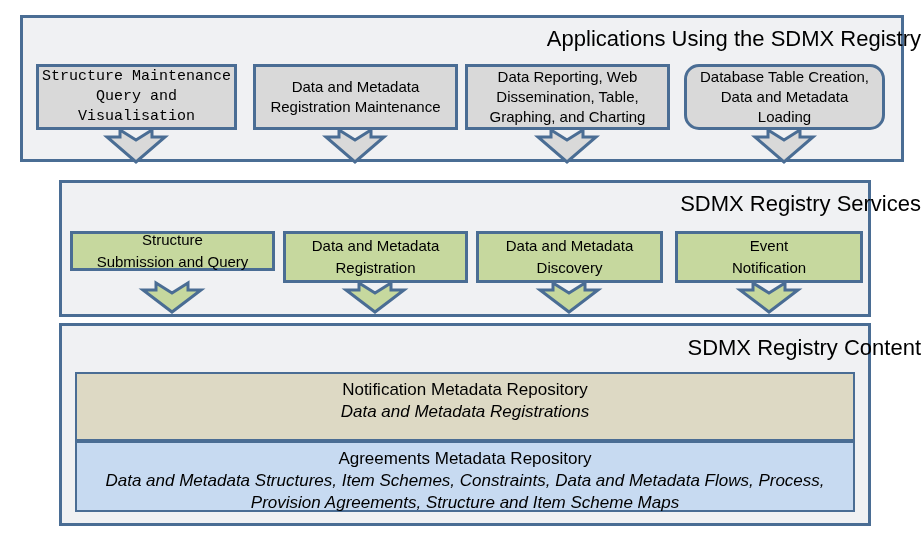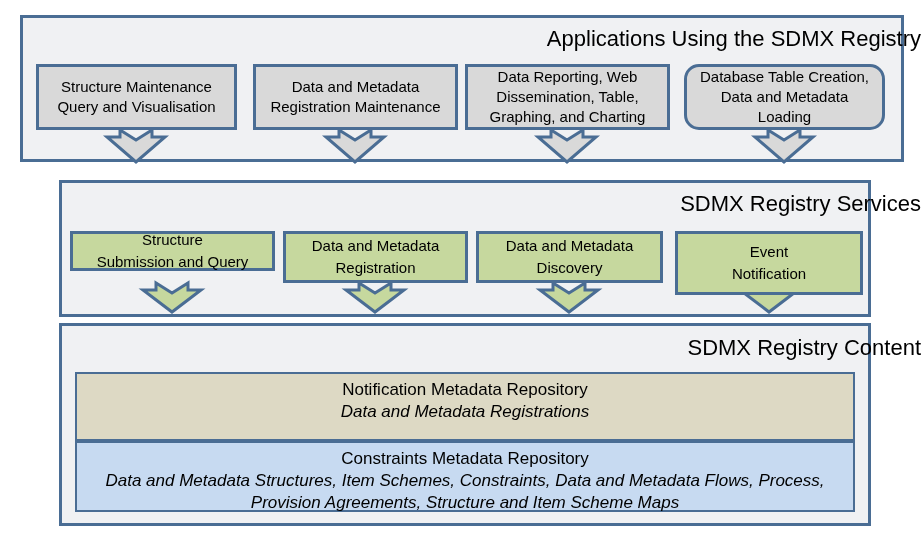--- a/index.html
+++ b/index.html
@@ -77,21 +77,21 @@
   .repo-detail { font-style: italic; }
 </style>
 </head>
 <body>
 
 <div class="stage">
 
   <div class="container" style="left:20px; top:15px; width:884px; height:147px;"></div>
   <div class="section-title" style="top:25px;">Applications Using the SDMX Registry</div>
 
-  <div class="node app-node" style="left:36px; top:64px; width:201px; height:66px;">
+  <div class="node app-node" style="left:36px; top:64px; width:201px; height:66px;font-family:Liberation Mono, monospace;">
     <span class="multiline">Structure Maintenance
 Query and Visualisation</span>
   </div>
   <div class="node app-node" style="left:253px; top:64px; width:205px; height:66px;">
     <span class="multiline">Data and Metadata
 Registration Maintenance</span>
   </div>
   <div class="node app-node" style="left:465px; top:64px; width:205px; height:66px;align-items:flex-end;">
     <span class="multiline">Data Reporting, Web
 Dissemination, Table,
@@ -124,21 +124,21 @@
 Submission and Query</span>
   </div>
   <div class="node service-node" style="left:283px; top:231px; width:185px; height:52px;">
     <span class="multiline">Data and Metadata
 Registration</span>
   </div>
   <div class="node service-node" style="left:476px; top:231px; width:187px; height:52px;">
     <span class="multiline">Data and Metadata
 Discovery</span>
   </div>
-  <div class="node service-node" style="left:675px; top:231px; width:188px; height:64px;">
+  <div class="node service-node" style="left:675px; top:231px; width:188px; height:52px;">
     <span class="multiline">Event
 Notification</span>
   </div>
 
   <svg class="arrow arrow-green" style="left:141px; top:281px;" width="62" height="33" viewBox="0 0 62 33">
     <polygon points="15,2 15,9 2,9 31,31 60,9 47,9 47,2 31,12"></polygon>
   </svg>
   <svg class="arrow arrow-green" style="left:344px; top:281px;" width="62" height="33" viewBox="0 0 62 33">
     <polygon points="15,2 15,9 2,9 31,31 60,9 47,9 47,2 31,12"></polygon>
   </svg>
@@ -151,17 +151,17 @@
 
   <div class="container" style="left:59px; top:323px; width:812px; height:203px;"></div>
   <div class="section-title" style="top:334px;">SDMX Registry Content</div>
 
   <div class="repo repo-provisioning" style="left:75px; top:372px; width:780px; height:69px;">
     <div>Notification Metadata Repository</div>
     <div class="repo-detail">Data and Metadata Registrations</div>
   </div>
 
   <div class="repo repo-structural" style="left:75px; top:441px; width:780px; height:71px;">
-    <div>Constraints Metadata Repository</div>
+    <div>Agreements Metadata Repository</div>
     <div class="repo-detail">Data and Metadata Structures, Item Schemes, Constraints, Data and Metadata Flows, Process, Provision Agreements, Structure and Item Scheme Maps</div>
   </div>
 
 </div>
 
 </body></html>

